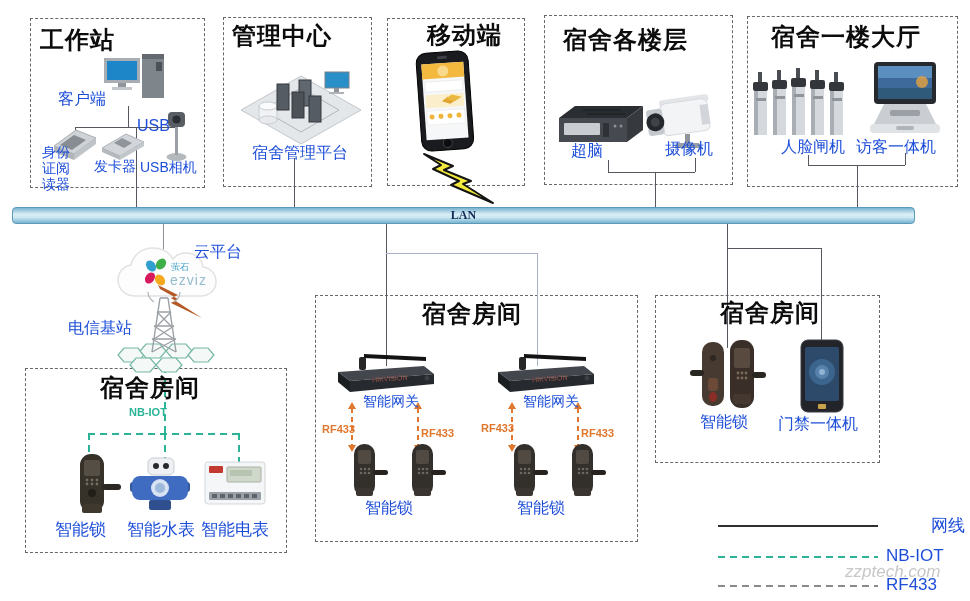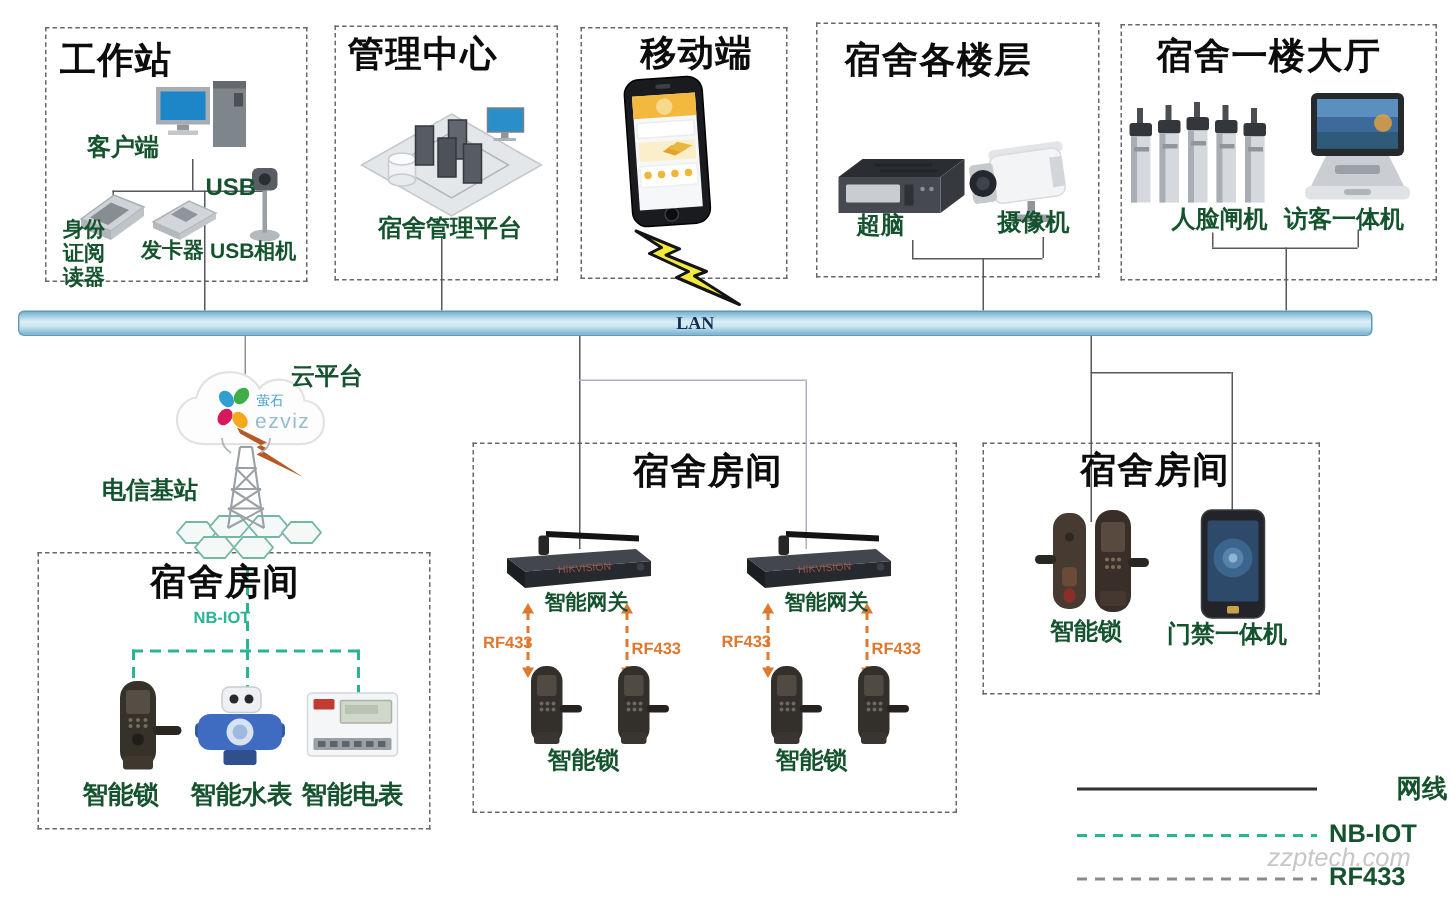--- a/index.html
+++ b/index.html
@@ -3,21 +3,21 @@
 <meta charset="utf-8">
 <style>
   * { margin:0; padding:0; box-sizing:border-box; }
   html,body { background:#fff; }
   body { font-family:"Liberation Sans","DejaVu Sans",sans-serif; }
   #canvas { position:relative; width:970px; height:601px; background:#fff; overflow:hidden; }
 
   .box { position:absolute; border:1px dashed #686868; background:transparent; }
 
   .t  { position:absolute; font-weight:bold; font-size:24px; color:#0c0c0c; white-space:nowrap; letter-spacing:1px; }
-  .lbl{ position:absolute; font-size:16px; color:#14532d; white-space:nowrap; line-height:1.15;font-weight:bold; }
+  .lbl{ position:absolute; font-size:16px; color:#1d4ed8; white-space:nowrap; line-height:1.15; }
   .lbl.s { font-size:14px; }
   .lbl.wrap { white-space:normal; width:32px; }
 
   .ln  { position:absolute; background:#55585f; }
   .lnv { width:1px; }
   .lnh { height:1px; }
   .ln.light { background:#a9b1c6; }
   .ln.gray  { background:#8d9298; }
 
   .dash-teal-v  { position:absolute; width:2px; background:repeating-linear-gradient(180deg,#2ab394 0 7px,transparent 7px 12px); }

